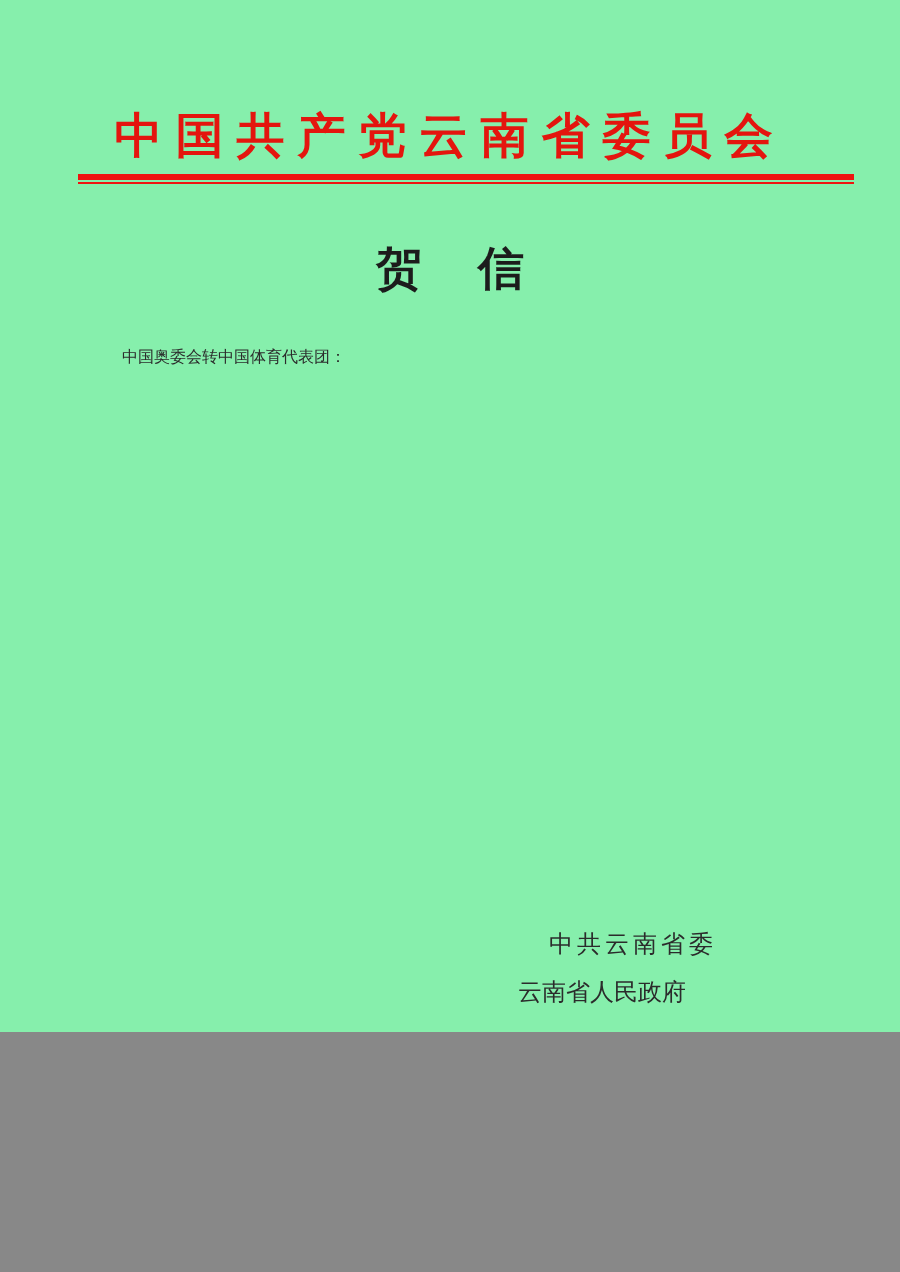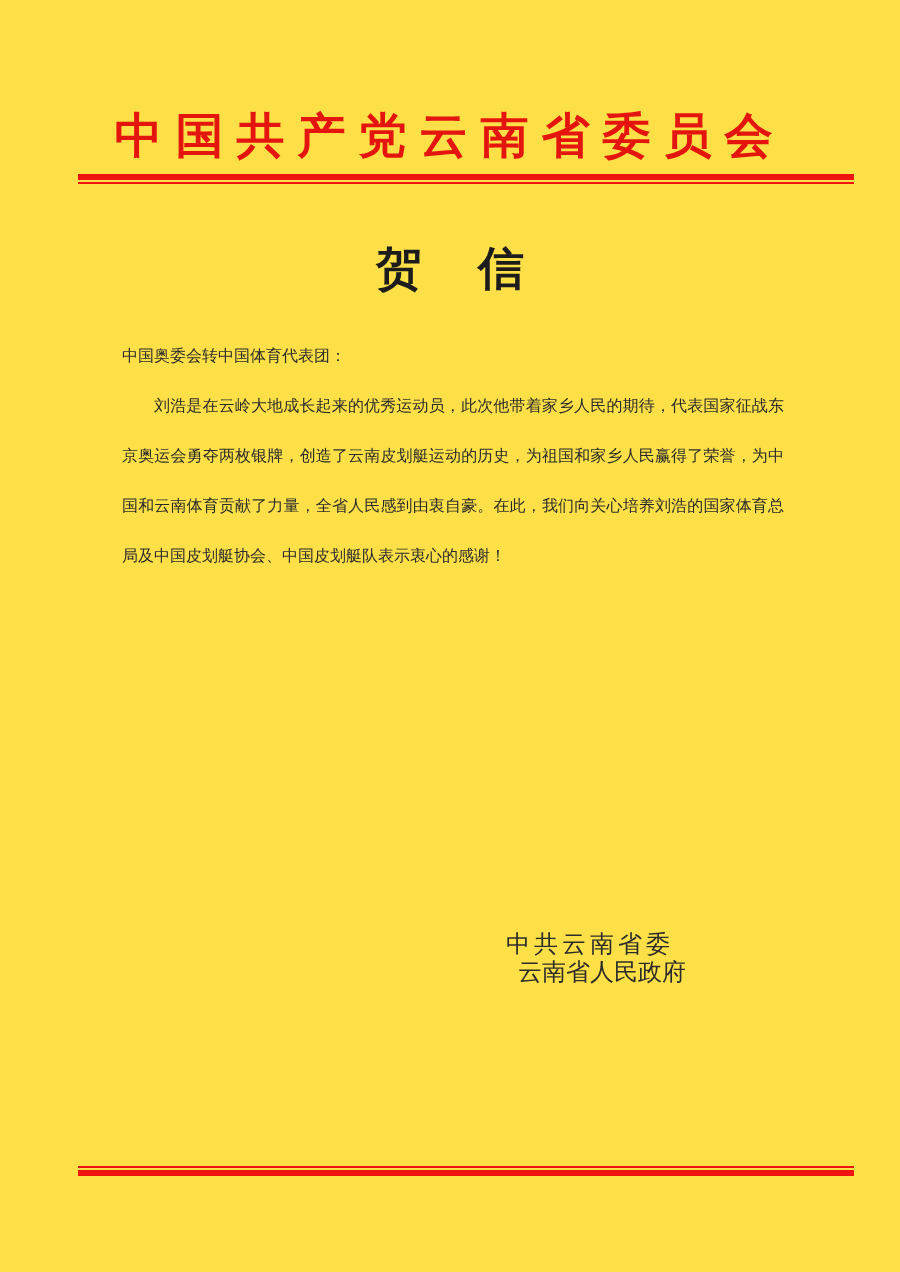--- a/index.html
+++ b/index.html
@@ -1,24 +1,24 @@
 <!DOCTYPE html>
 <html><head>
 <meta charset="utf-8">
 <style>
   * { margin: 0; padding: 0; box-sizing: border-box; }
   html, body { background: #888; }
   .page {
     position: relative;
     width: 900px;
-    height: 1272px;
+    height: 1032px;
     margin: 0 auto;
-    background: #fde047;
+    background: #86efac;
     overflow: hidden;
-    font-family: Liberation Mono, monospace;
+    font-family: Liberation Sans, sans-serif;
   }
   .letterhead {
     position: absolute;
     top: 104px;
     left: 0;
     right: 0;
     text-align: center;
     color: #e4150e;
     font-size: 48px;
     font-weight: bold;
@@ -53,22 +53,22 @@
     line-height: 50px;
     text-align: justify;
   }
   .body-text p.para { text-indent: 2em; }
   .sig {
     position: absolute;
     color: #2b2b2b;
     font-size: 24px;
     white-space: nowrap;
   }
-  .sig-committee { left: 506px; top: 928px; letter-spacing: 4px; }
-  .sig-government { left: 518px; top: 956px; }
+  .sig-committee { left: 549px; top: 928px; letter-spacing: 4px; }
+  .sig-government { left: 518px; top: 976px; }
   .sig-date { left: 562px; top: 1024px; }
 </style>
 </head>
 <body>
 
 <div class="page">
 
   <div class="letterhead">中国共产党云南省委员会</div>
 
   <div class="rule rule-top">
@@ -77,21 +77,20 @@
     <div class="rule-thin"></div>
   </div>
 
   <div class="doc-title">
     <span>贺</span>
     <span>信</span>
   </div>
 
   <div class="body-text">
     <p class="salutation">中国奥委会转中国体育代表团：</p>
-    <p class="para">刘浩是在云岭大地成长起来的优秀运动员，此次他带着家乡人民的期待，代表国家征战东京奥运会勇夺两枚银牌，创造了云南皮划艇运动的历史，为祖国和家乡人民赢得了荣誉，为中国和云南体育贡献了力量，全省人民感到由衷自豪。在此，我们向关心培养刘浩的国家体育总局及中国皮划艇协会、中国皮划艇队表示衷心的感谢！</p>
   </div>
 
   <div class="sig sig-committee">中共云南省委</div>
 
   <div class="sig sig-government">云南省人民政府</div>
 
 
   <div class="rule rule-bottom">
     <div class="rule-thin"></div>
     <div class="rule-gap"></div>

